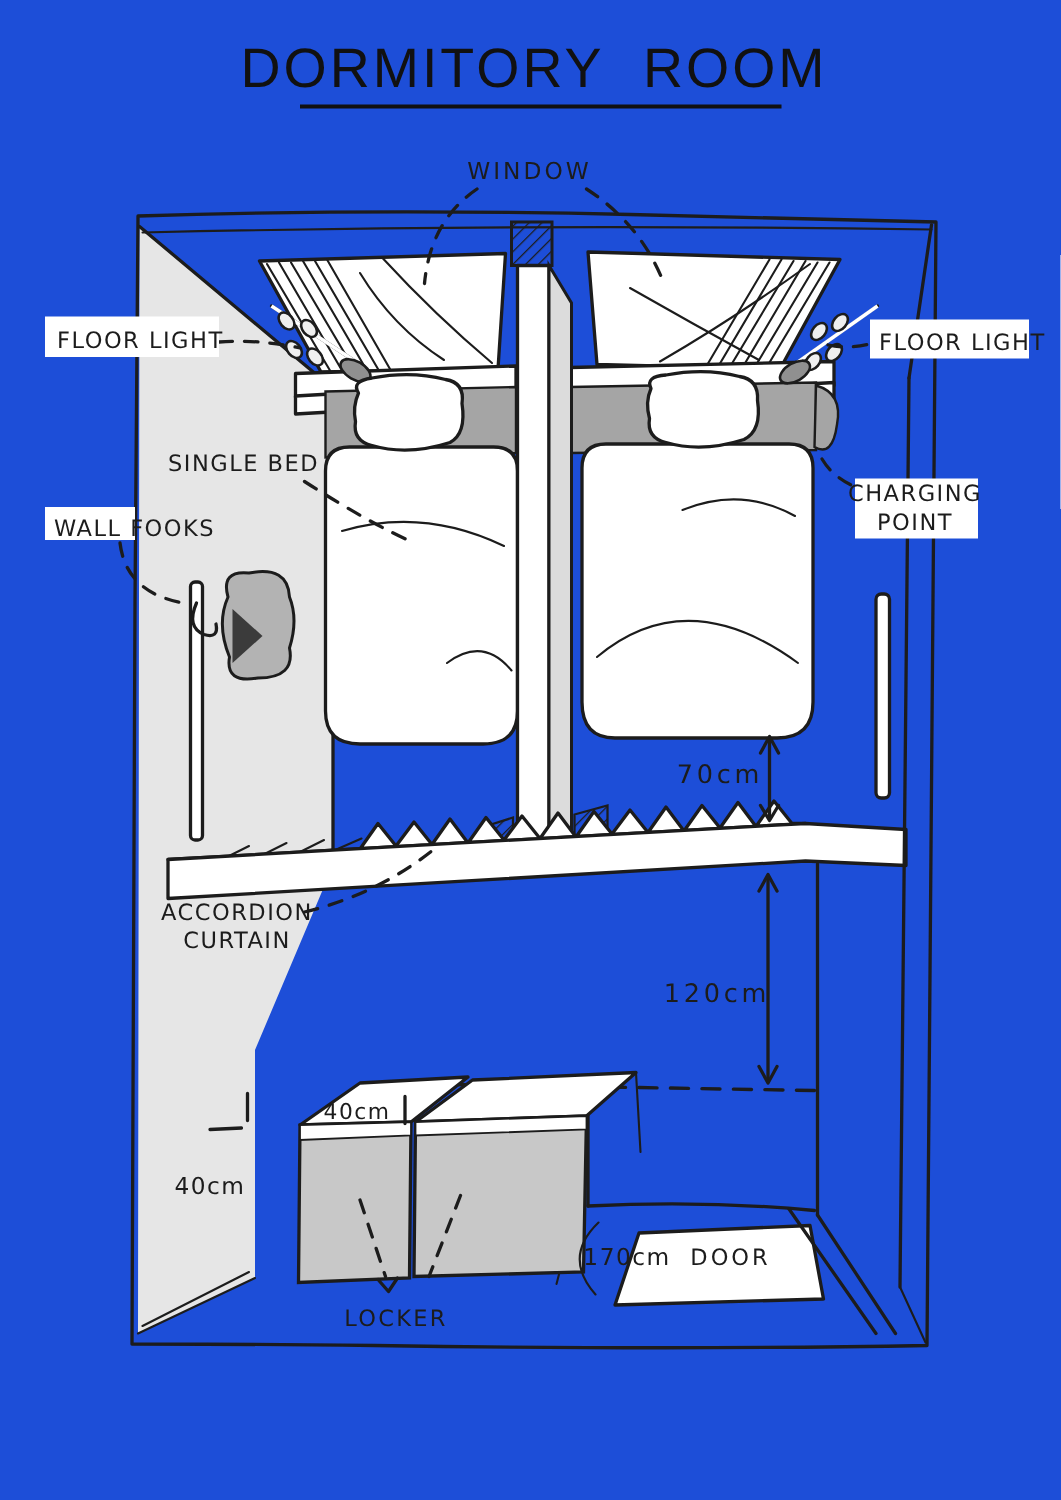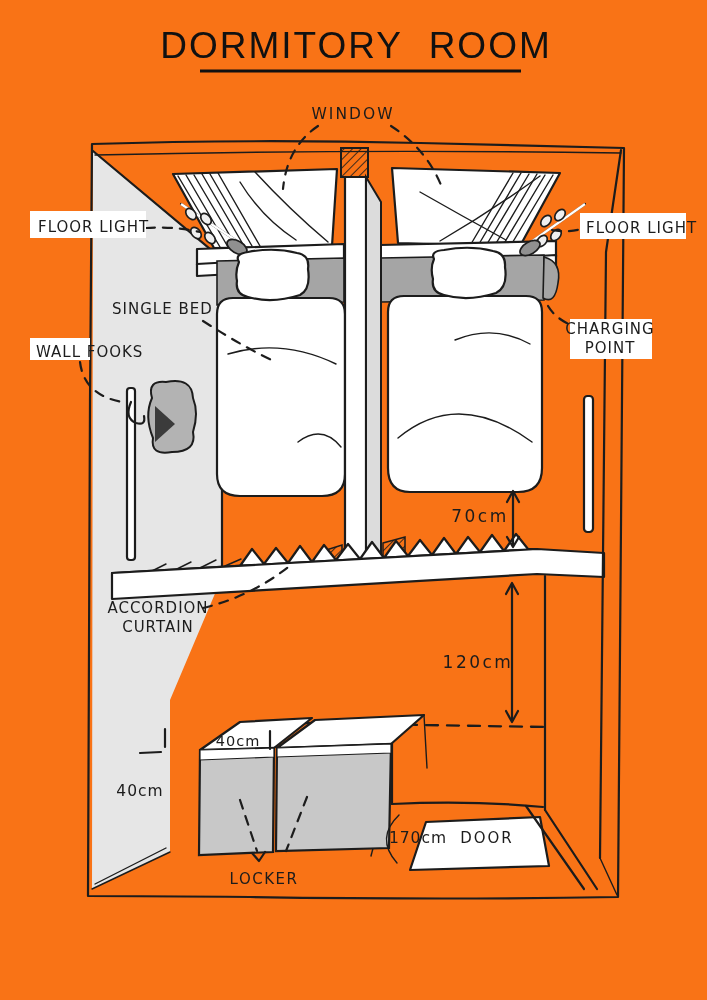--- a/index.html
+++ b/index.html
@@ -1,16 +1,16 @@
 <!DOCTYPE html>
 <html><head>
 <meta charset="utf-8">
 <style>
   html,body{margin:0;padding:0;background:#ffffff;}
-  #canvas{position:relative;width:707px;height:1000px;background:#f97316;overflow:hidden;
+  #canvas{position:relative;width:707px;height:1000px;background:#1d4ed8;overflow:hidden;
           font-family:"DejaVu Sans",sans-serif;}
   svg{position:absolute;left:0;top:0;}
   .ln{stroke:#1c1c1c;stroke-width:2.2;fill:none;stroke-linecap:round;stroke-linejoin:round;}
   .thin{stroke:#1c1c1c;stroke-width:1.4;fill:none;stroke-linecap:round;}
   .fw{fill:#ffffff;stroke:#1c1c1c;stroke-width:2.2;stroke-linejoin:round;}
   .dash{stroke:#1c1c1c;stroke-width:2.2;fill:none;stroke-dasharray:9 8;stroke-linecap:round;}
   .dashbig{stroke:#1c1c1c;stroke-width:2.3;fill:none;stroke-dasharray:12 9;stroke-linecap:round;}
   .txt{fill:#1c1c1c;font-family:"DejaVu Sans",sans-serif;}
   .ttl{fill:#111111;font-family:"Liberation Sans",sans-serif;font-size:37px;letter-spacing:2px;word-spacing:14px;}
 </style>

